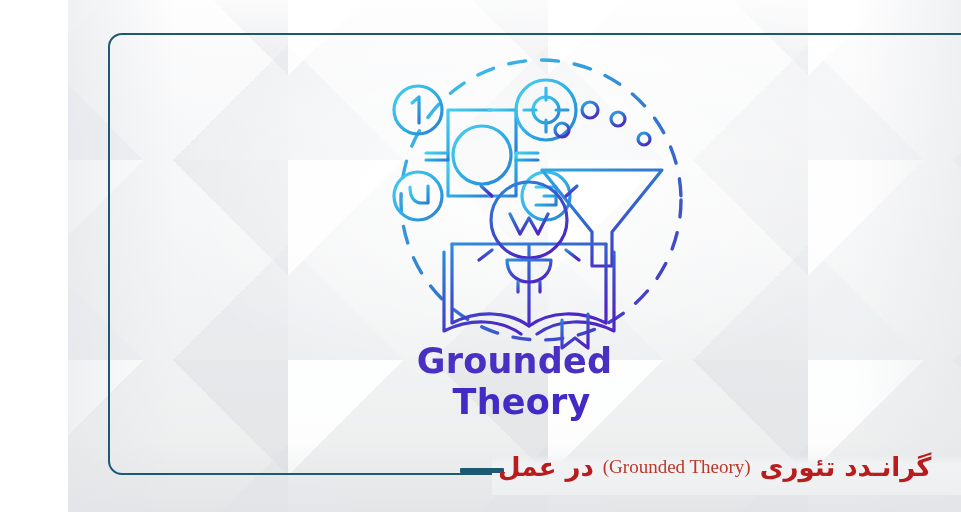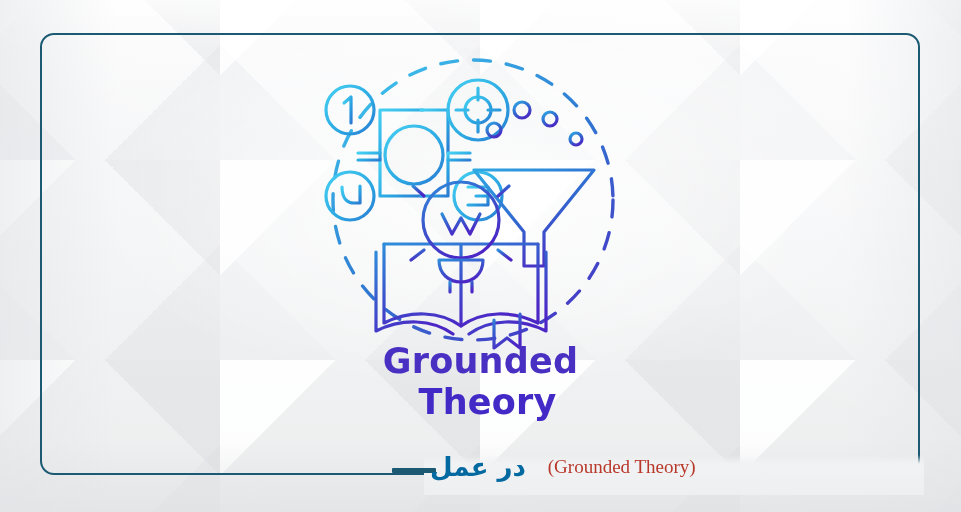--- a/index.html
+++ b/index.html
@@ -3,21 +3,21 @@
 <meta charset="utf-8">
 <title>Grounded Theory</title>
 <style>
   html, body {
     margin: 0;
     padding: 0;
     background: #ffffff;
   }
   #stage {
     position: relative;
-    width: 961px;
+    width: 893px;
     height: 512px;
     overflow: hidden;
     background: #f2f3f4;
     font-family: "Liberation Sans", sans-serif;
   }
 
   
   .bg-base {
     position: absolute;
     inset: 0;
@@ -123,28 +123,28 @@
     display: flex;
     align-items: center;
     justify-content: flex-end;
     direction: rtl;
     white-space: nowrap;
   }
   .caption-fa {
     font-family: "DejaVu Sans", sans-serif;
     font-weight: 700;
     font-size: 26px;
-    color: #0369a1;
+    color: #b91c1c;
     letter-spacing: -0.3px;
   }
   .caption-en {
     font-family: "Liberation Serif", "DejaVu Serif", serif;
     font-size: 19px;
     color: #b8382a;
-    margin: 0 22px;
+    margin: 0 9px;
     direction: ltr;
     unicode-bidi: isolate;
   }
 </style>
 </head>
 <body>
 
 <div id="stage">
 
   <div class="bg-base"></div>
@@ -266,17 +266,18 @@
       </g>
     </svg>
   </div>
 
   <div class="wordmark">
     <span class="wordmark-line l1">Grounded</span>
     <span class="wordmark-line l2">Theory</span>
   </div>
 
   <div class="caption">
+    <span class="caption-fa">گرانـدد تئوری</span>
     <span class="caption-en">(Grounded Theory)</span>
     <span class="caption-fa">در عمل</span>
   </div>
 
 </div>
 
 </body></html>

